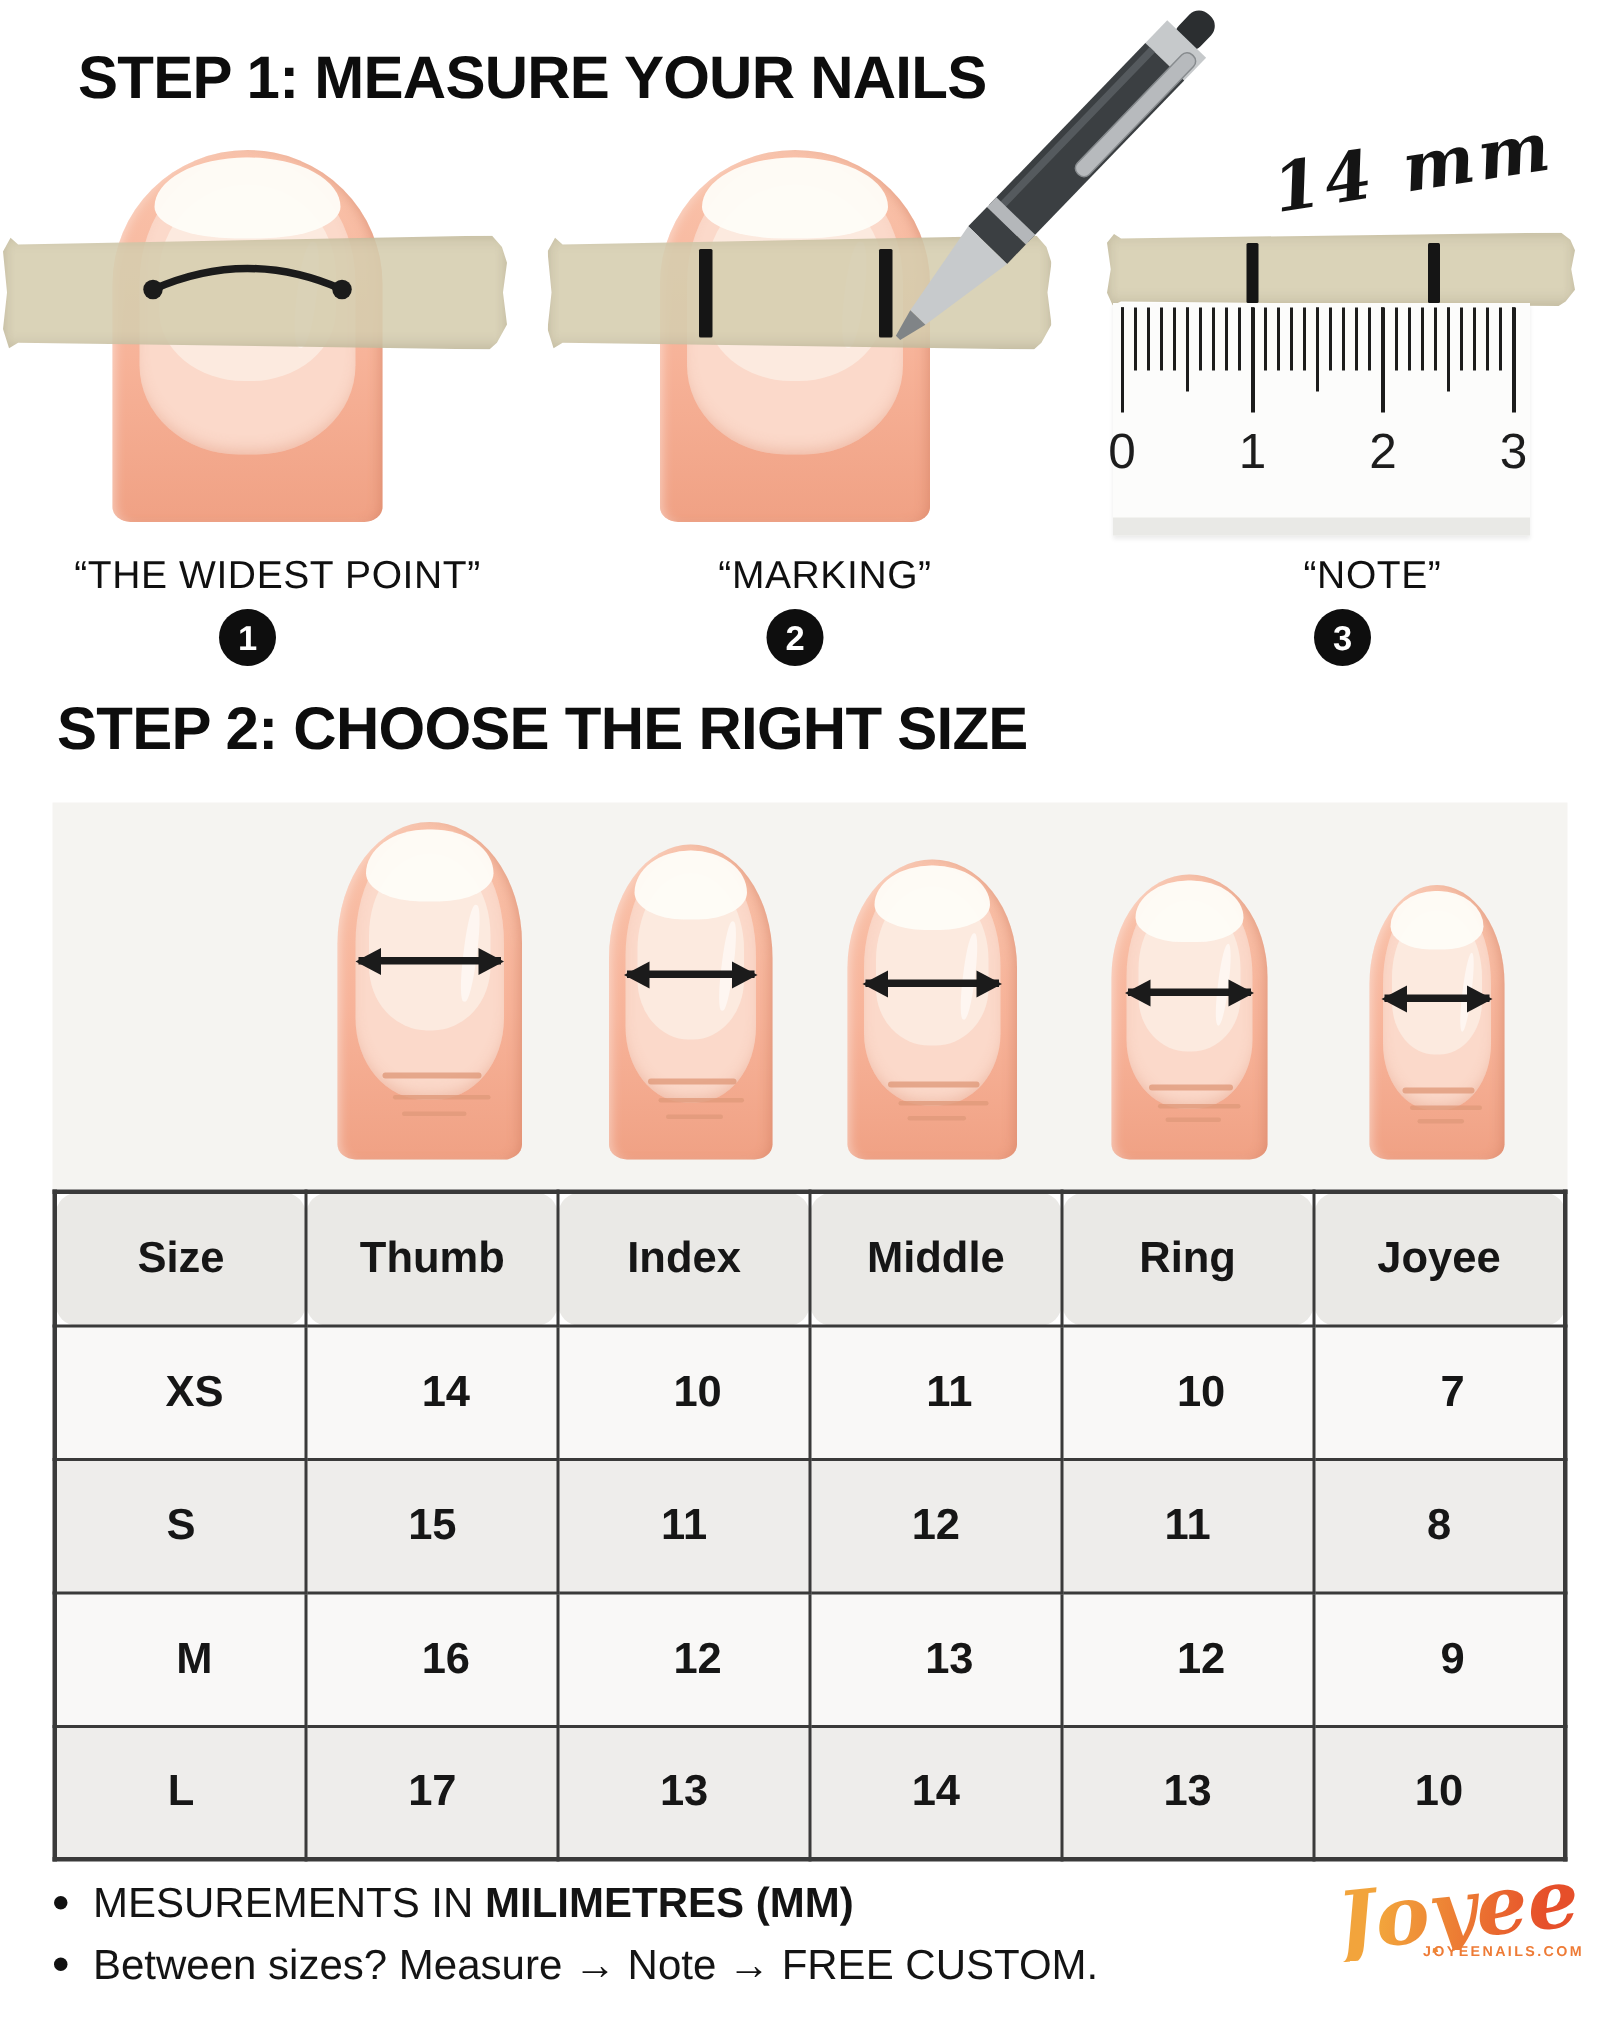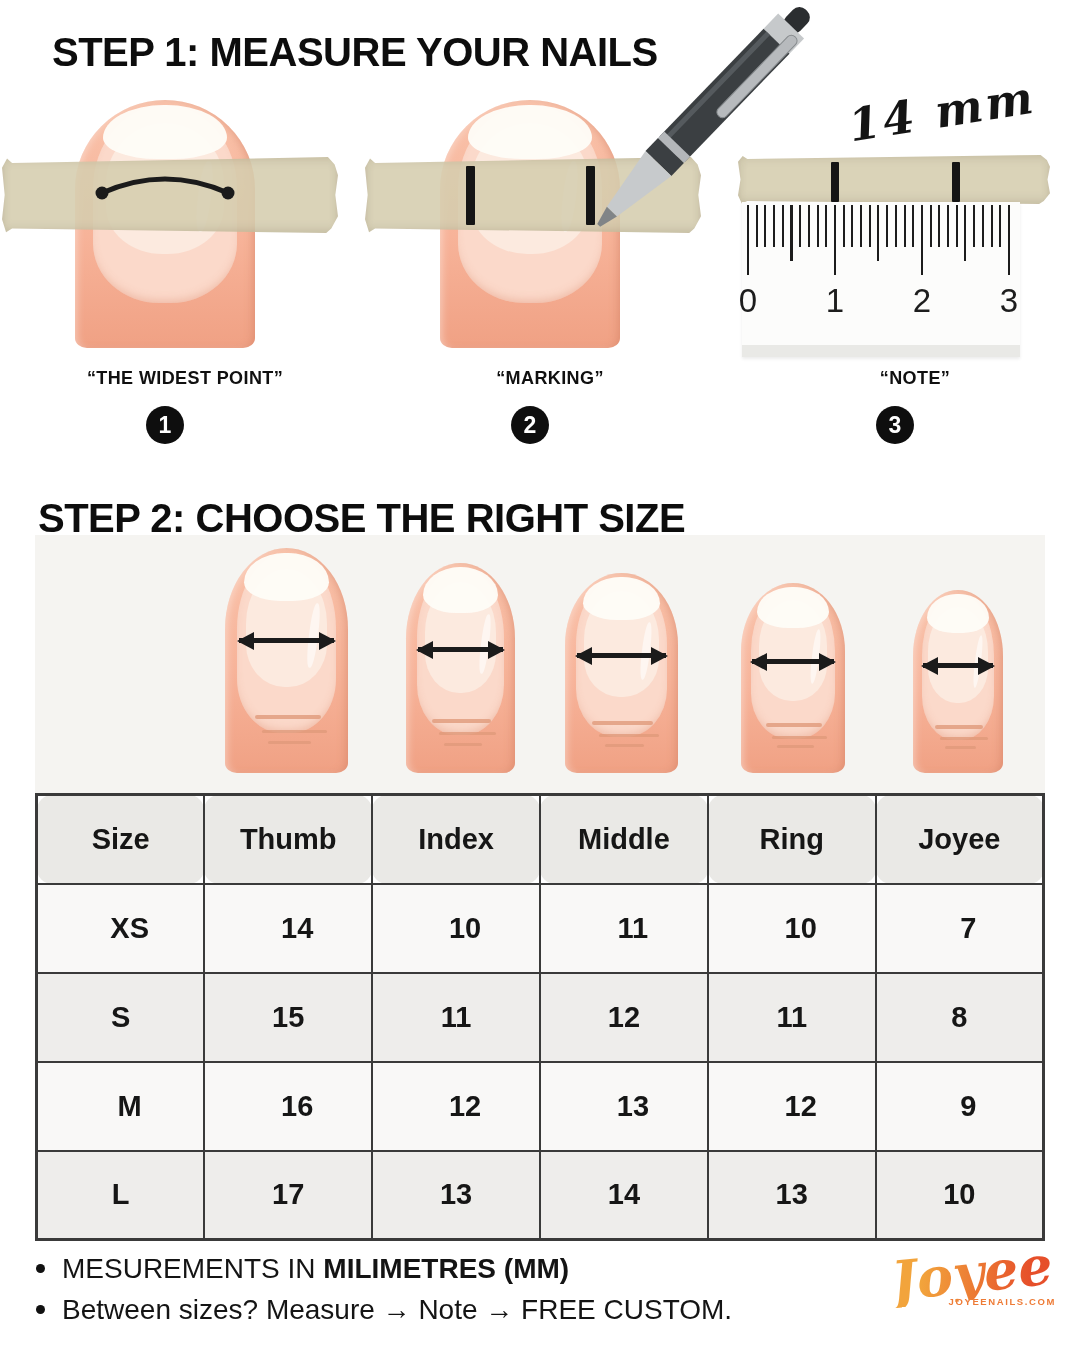--- a/index.html
+++ b/index.html
@@ -8,21 +8,21 @@
     --header-bg:#eae9e6; --row-bg:#f9f8f7; --row-alt-bg:#eeedeb; --ink:#141414;
     --brand-start:#f2a43c; --brand-end:#e64f2a;
   }
   *{margin:0;padding:0;box-sizing:border-box;}
   html,body{width:1080px;height:1350px;background:#fff;overflow:hidden;}
   body{font-family:"Liberation Sans","DejaVu Sans",sans-serif;color:var(--ink);}
   #page{position:relative;width:1080px;height:1350px;background:#fff;}
 
   .h-title{position:absolute;font-size:40px;font-weight:800;letter-spacing:-.5px;color:#0d0d0d;white-space:nowrap;}
   #step1-title{left:52px;top:30px;}
-  #step2-title{left:38px;top:496px;}
+  #step2-title{left:38px;top:464px;}
 
   .illus{position:absolute;}
   #illus1{left:0;top:95px;width:340px;height:310px;}
   #illus2{left:360px;top:95px;width:340px;height:310px;}
   #illus3{left:720px;top:85px;width:360px;height:320px;}
 
   
   .finger{position:absolute;background:linear-gradient(180deg,#f9c3ab 0%,var(--skin) 55%,var(--skin-dark) 100%);
     border-radius:50% 50% 12px 12px / 36% 36% 10px 10px;
     box-shadow:inset -5px 0 8px -3px rgba(202,118,88,.45), inset 5px 0 8px -4px rgba(255,255,255,.5);}
@@ -40,21 +40,21 @@
   .c2{left:30%;right:17%;bottom:18%;height:3px;}
   .c3{left:35%;right:30%;bottom:13%;height:3px;}
 
   
   .tape{position:absolute;background:var(--tape);opacity:.88;
     clip-path:polygon(0% 14%,1.5% 2%,3% 8%,97% 0%,99% 10%,100% 24%,99.2% 50%,100% 78%,98% 94%,96.5% 100%,3% 94%,1.2% 99%,0% 82%,.8% 50%);
     box-shadow:inset 0 4px 8px rgba(120,110,80,.18), inset 0 -4px 8px rgba(120,110,80,.22);}
   .mark{position:absolute;background:#151515;border-radius:1px;}
 
   
-  .cap{position:absolute;top:368px;text-align:center;font-size:18px;font-weight:700;letter-spacing:.4px;color:#101010;padding-left:40px;}
+  .cap{position:absolute;top:368px;text-align:center;font-size:26px;font-weight:400;letter-spacing:.4px;color:#101010;padding-left:40px;}
   .badge-wrap{position:absolute;top:406px;display:flex;justify-content:center;}
   .badge{width:38px;height:38px;border-radius:50%;background:#0e0e0e;color:#fff;font-size:23px;font-weight:800;
     display:flex;align-items:center;justify-content:center;}
 
   
   #annotation{position:absolute;left:128px;top:0;font-family:"DejaVu Serif",serif;font-style:italic;font-weight:700;
     font-size:45px;letter-spacing:3px;color:#141414;transform:rotate(-9deg);white-space:nowrap;}
   #ruler{position:absolute;left:22px;top:117px;width:278px;height:155px;background:#fcfcfb;
     box-shadow:0 2px 3px rgba(0,0,0,.08);}
   #ruler::after{content:"";position:absolute;left:0;right:0;bottom:0;height:12px;background:#e9e9e6;}

